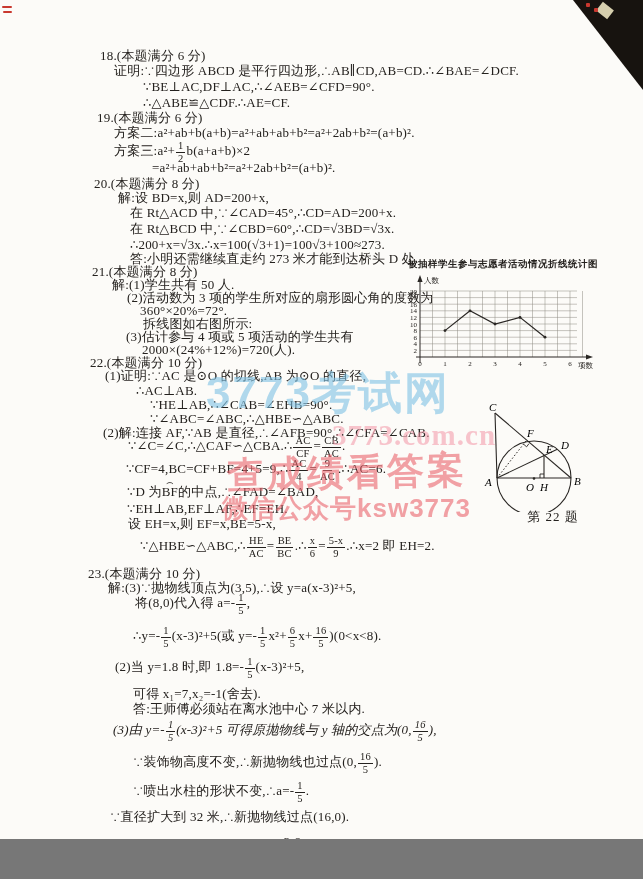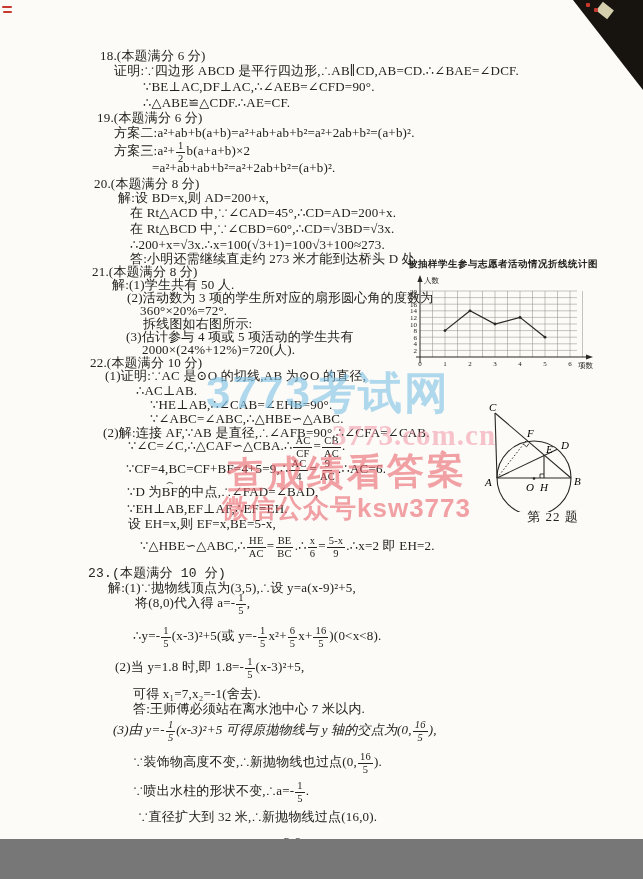--- a/index.html
+++ b/index.html
@@ -102,22 +102,22 @@
         </span>=<span class="frac">
           <span class="fn">BE</span>
           <span class="fd">BC</span>
         </span>.∴<span class="frac">
           <span class="fn">x</span>
           <span class="fd">6</span>
         </span>=<span class="frac">
           <span class="fn">5-x</span>
           <span class="fd">9</span>
         </span>.∴x=2 即 EH=2.</div>
-      <div class="tline" style="left: 88px; top: 566px; font-family: Liberation Mono, monospace;">23.(本题满分 10 分)</div>
-      <div class="tline" style="left: 108px; top: 580px;">解:(1)∵抛物线顶点为(3,5),∴设 y=a(x-9)²+5,</div>
+      <div class="tline" style="left: 88px; top: 566px;">23.(本题满分 10 分)</div>
+      <div class="tline" style="left: 108px; top: 580px;">解:(3)∵抛物线顶点为(3,5),∴设 y=a(x-3)²+5,</div>
       <div class="tline" style="left: 135px; top: 592px;">将(8,0)代入得 a=-<span class="frac">
           <span class="fn">1</span>
           <span class="fd">5</span>
         </span>,</div>
       <div class="tline" style="left: 133px; top: 625px;">∴y=-<span class="frac">
           <span class="fn">1</span>
           <span class="fd">5</span>
         </span>(x-3)²+5(或 y=-<span class="frac">
           <span class="fn">1</span>
           <span class="fd">5</span>
@@ -142,21 +142,21 @@
           <span class="fd">5</span>
         </span>),</div>
       <div class="tline" style="left: 133px; top: 751px;">∵装饰物高度不变,∴新抛物线也过点(0,<span class="frac">
           <span class="fn">16</span>
           <span class="fd">5</span>
         </span>).</div>
       <div class="tline" style="left: 133px; top: 780px;">∵喷出水柱的形状不变,∴a=-<span class="frac">
           <span class="fn">1</span>
           <span class="fd">5</span>
         </span>.</div>
-      <div class="tline" style="left: 110px; top: 809px; margin-left: 28px;">∵直径扩大到 32 米,∴新抛物线过点(16,0).</div>
+      <div class="tline" style="left: 110px; top: 809px;">∵直径扩大到 32 米,∴新抛物线过点(16,0).</div>
     </div>
 
   <div class="chart">
     <div class="chart-title">被抽样学生参与志愿者活动情况折线统计图</div>
     <svg id="chart-svg" width="202" height="104" viewBox="0 0 202 104">
         <line x1="36.5" y1="86" x2="36.5" y2="20" stroke="#8f8a83" stroke-width="0.5"></line>
         <line x1="49" y1="86" x2="49" y2="20" stroke="#8f8a83" stroke-width="0.5"></line>
         <line x1="61.5" y1="86" x2="61.5" y2="20" stroke="#8f8a83" stroke-width="0.5"></line>
         <line x1="74" y1="86" x2="74" y2="20" stroke="#8f8a83" stroke-width="0.5"></line>
         <line x1="86.5" y1="86" x2="86.5" y2="20" stroke="#8f8a83" stroke-width="0.5"></line>

